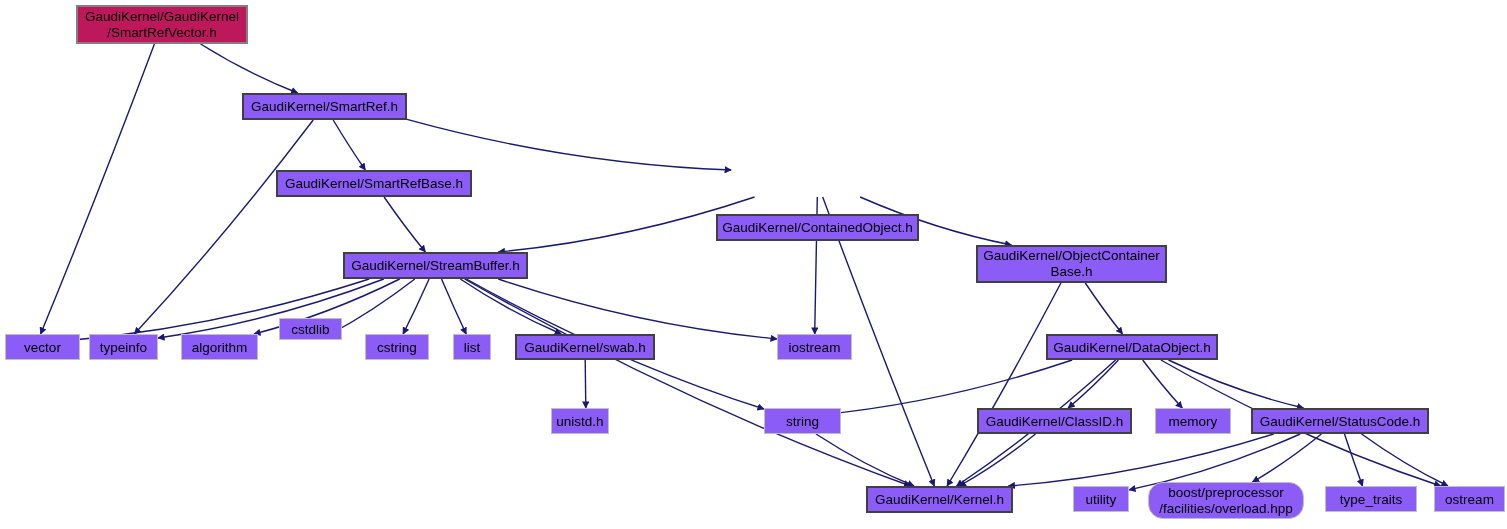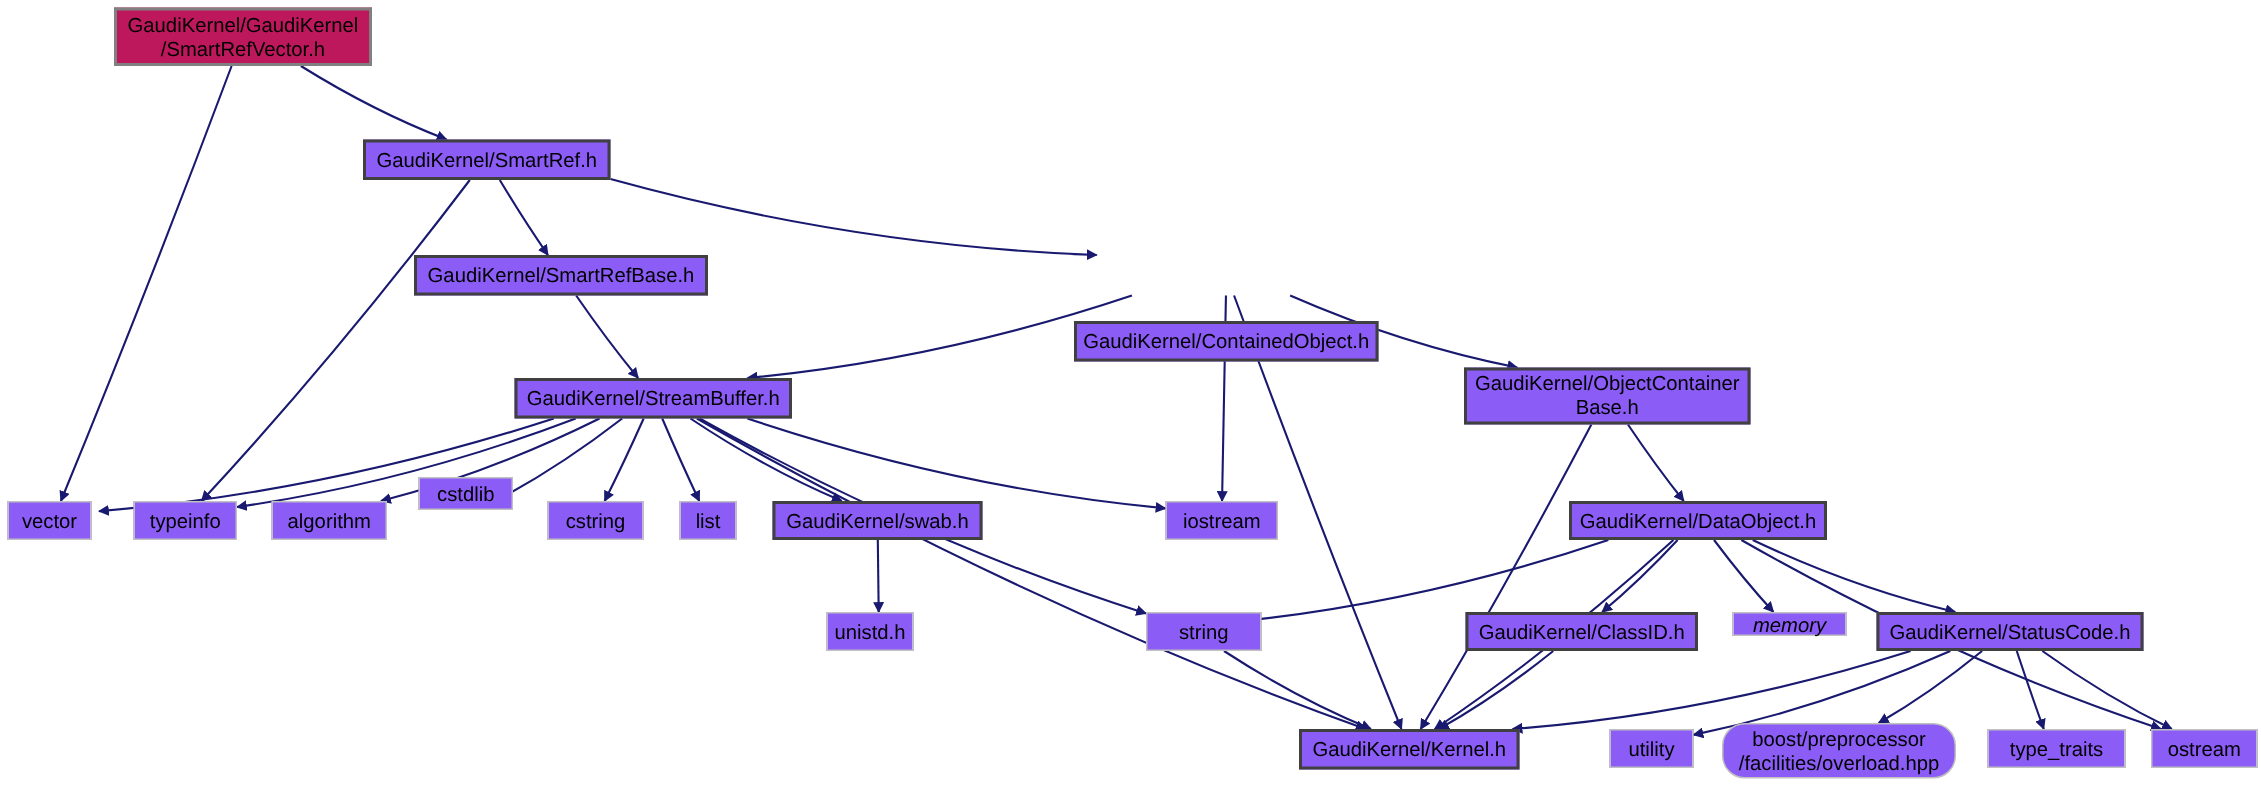--- a/index.html
+++ b/index.html
@@ -101,33 +101,33 @@
   </svg>
   <div id="nodes">
       <div class="node current two-line" style="left: 76px; top: 5px; width: 172px; height: 39px;">GaudiKernel/GaudiKernel
 /SmartRefVector.h</div>
       <div class="node strong" style="left: 242px; top: 93px; width: 165px; height: 27px;">GaudiKernel/SmartRef.h</div>
       <div class="node strong" style="left: 276px; top: 170px; width: 196px; height: 27px;">GaudiKernel/SmartRefBase.h</div>
       <div class="node strong" style="left: 716px; top: 170px; width: 203px; height: 27px; margin-top: 44px;">GaudiKernel/ContainedObject.h</div>
       <div class="node strong" style="left: 343px; top: 252px; width: 185px; height: 27px;">GaudiKernel/StreamBuffer.h</div>
       <div class="node strong two-line" style="left: 976px; top: 245px; width: 191px; height: 38px;">GaudiKernel/ObjectContainer
 Base.h</div>
-      <div class="node" style="left: 5px; top: 334px; width: 56px; height: 26px;">vector</div>
+      <div class="node" style="left: 5px; top: 334px; width: 75px; height: 26px;">vector</div>
       <div class="node" style="left: 89px; top: 334px; width: 69px; height: 26px;">typeinfo</div>
       <div class="node" style="left: 181px; top: 334px; width: 77px; height: 26px;">algorithm</div>
       <div class="node" style="left: 279px; top: 318px; width: 63px; height: 22px;">cstdlib</div>
       <div class="node" style="left: 365px; top: 334px; width: 64px; height: 26px;">cstring</div>
       <div class="node" style="left: 453px; top: 334px; width: 38px; height: 26px;">list</div>
       <div class="node strong" style="left: 515px; top: 334px; width: 140px; height: 26px;">GaudiKernel/swab.h</div>
       <div class="node" style="left: 777px; top: 334px; width: 75px; height: 26px;">iostream</div>
       <div class="node strong" style="left: 1046px; top: 334px; width: 172px; height: 26px;">GaudiKernel/DataObject.h</div>
       <div class="node" style="left: 551px; top: 408px; width: 58px; height: 26px;">unistd.h</div>
       <div class="node" style="left: 764px; top: 408px; width: 77px; height: 26px;">string</div>
       <div class="node strong" style="left: 977px; top: 408px; width: 155px; height: 26px;">GaudiKernel/ClassID.h</div>
-      <div class="node" style="left: 1155px; top: 408px; width: 76px; height: 16px; font-style: italic;">memory</div>
+      <div class="node" style="left: 1155px; top: 408px; width: 76px; height: 26px;">memory</div>
       <div class="node strong" style="left: 1251px; top: 408px; width: 178px; height: 26px;">GaudiKernel/StatusCode.h</div>
       <div class="node strong" style="left: 866px; top: 486px; width: 147px; height: 27px;">GaudiKernel/Kernel.h</div>
       <div class="node" style="left: 1073px; top: 486px; width: 56px; height: 26px;">utility</div>
       <div class="node two-line" style="left: 1148px; top: 482px; width: 156px; height: 37px; border-radius: 15px;">boost/preprocessor
 /facilities/overload.hpp</div>
       <div class="node" style="left: 1325px; top: 486px; width: 92px; height: 26px;">type_traits</div>
       <div class="node" style="left: 1434px; top: 486px; width: 71px; height: 26px;">ostream</div>
     </div>
 </div>
 

